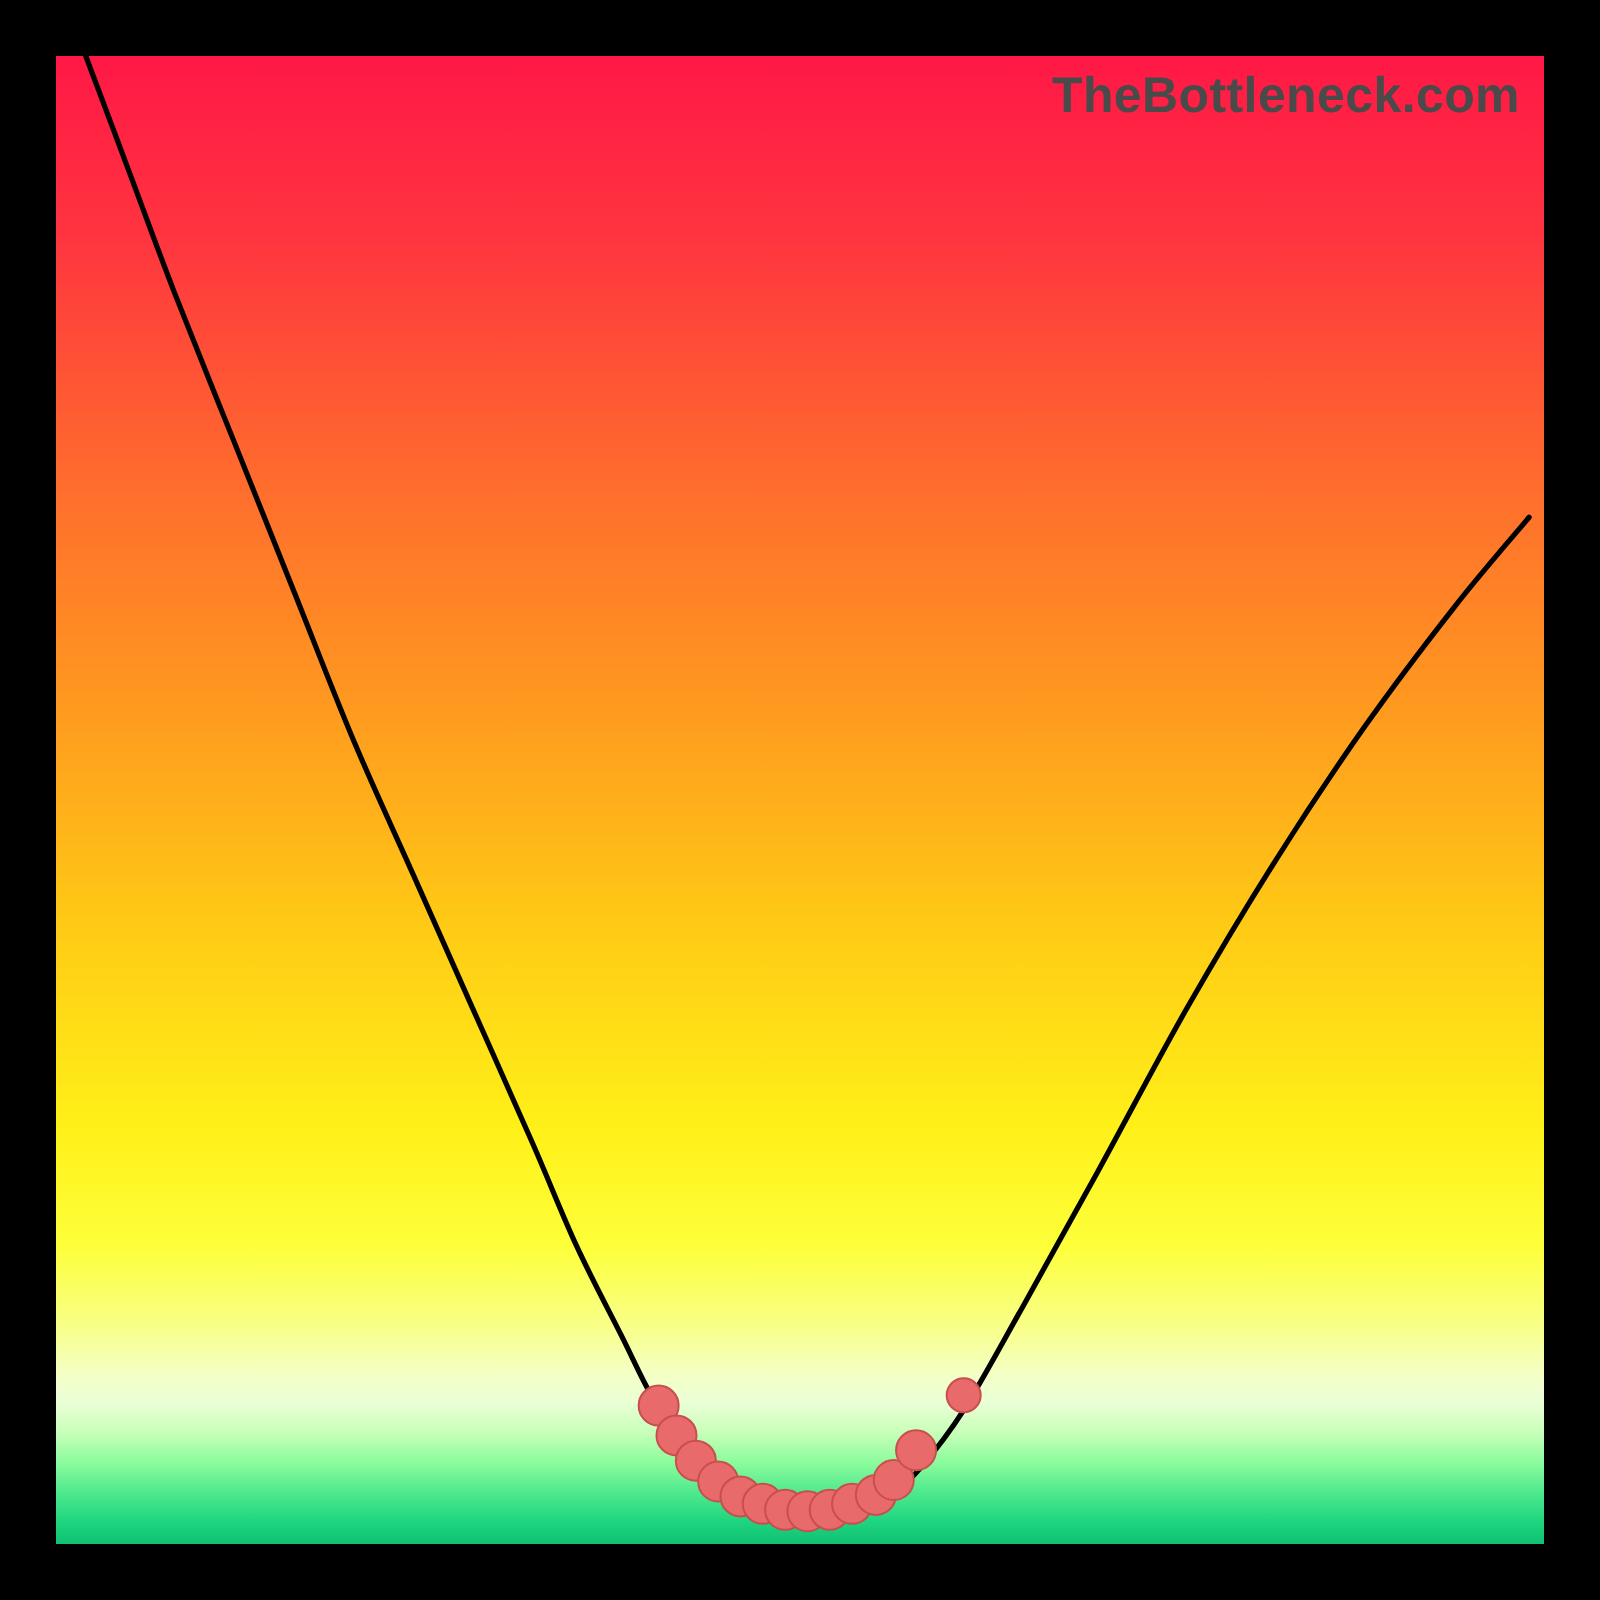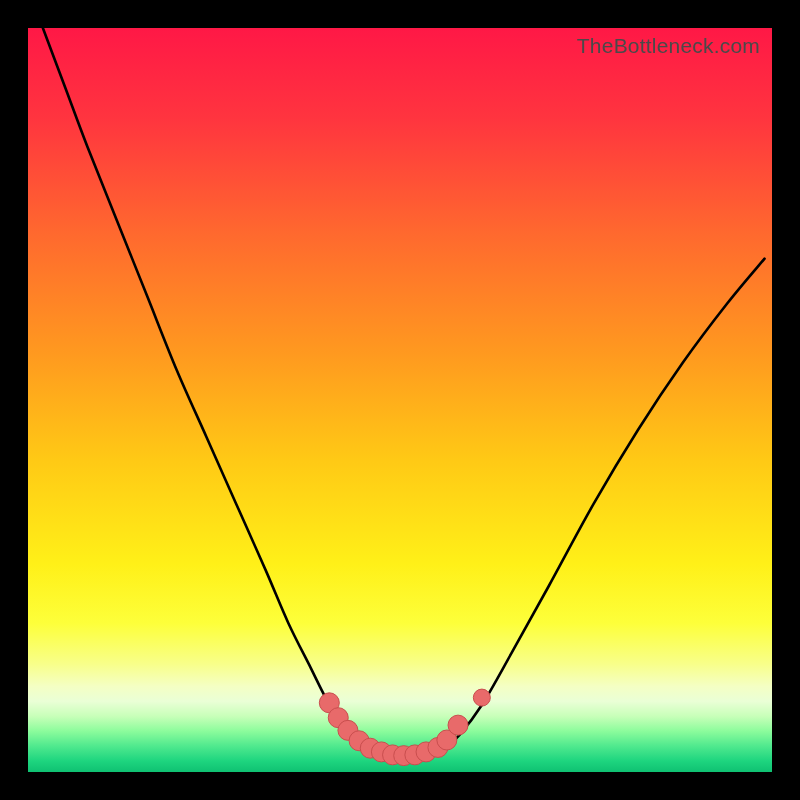--- a/index.html
+++ b/index.html
@@ -26,22 +26,22 @@
   }
   .gradient {
     position: absolute;
     inset: 0;
   }
   .watermark {
     position: absolute;
     top: 6px;
     right: 12px;
     color: #4a4a4a;
-    font-size: 21px;
-    font-weight: 400;
+    font-size: 25px;
+    font-weight: 700;
     letter-spacing: 0.2px;
     user-select: none;
   }
   svg.curve {
     position: absolute;
     inset: 0;
   }
 </style>
 </head>
 <body>

